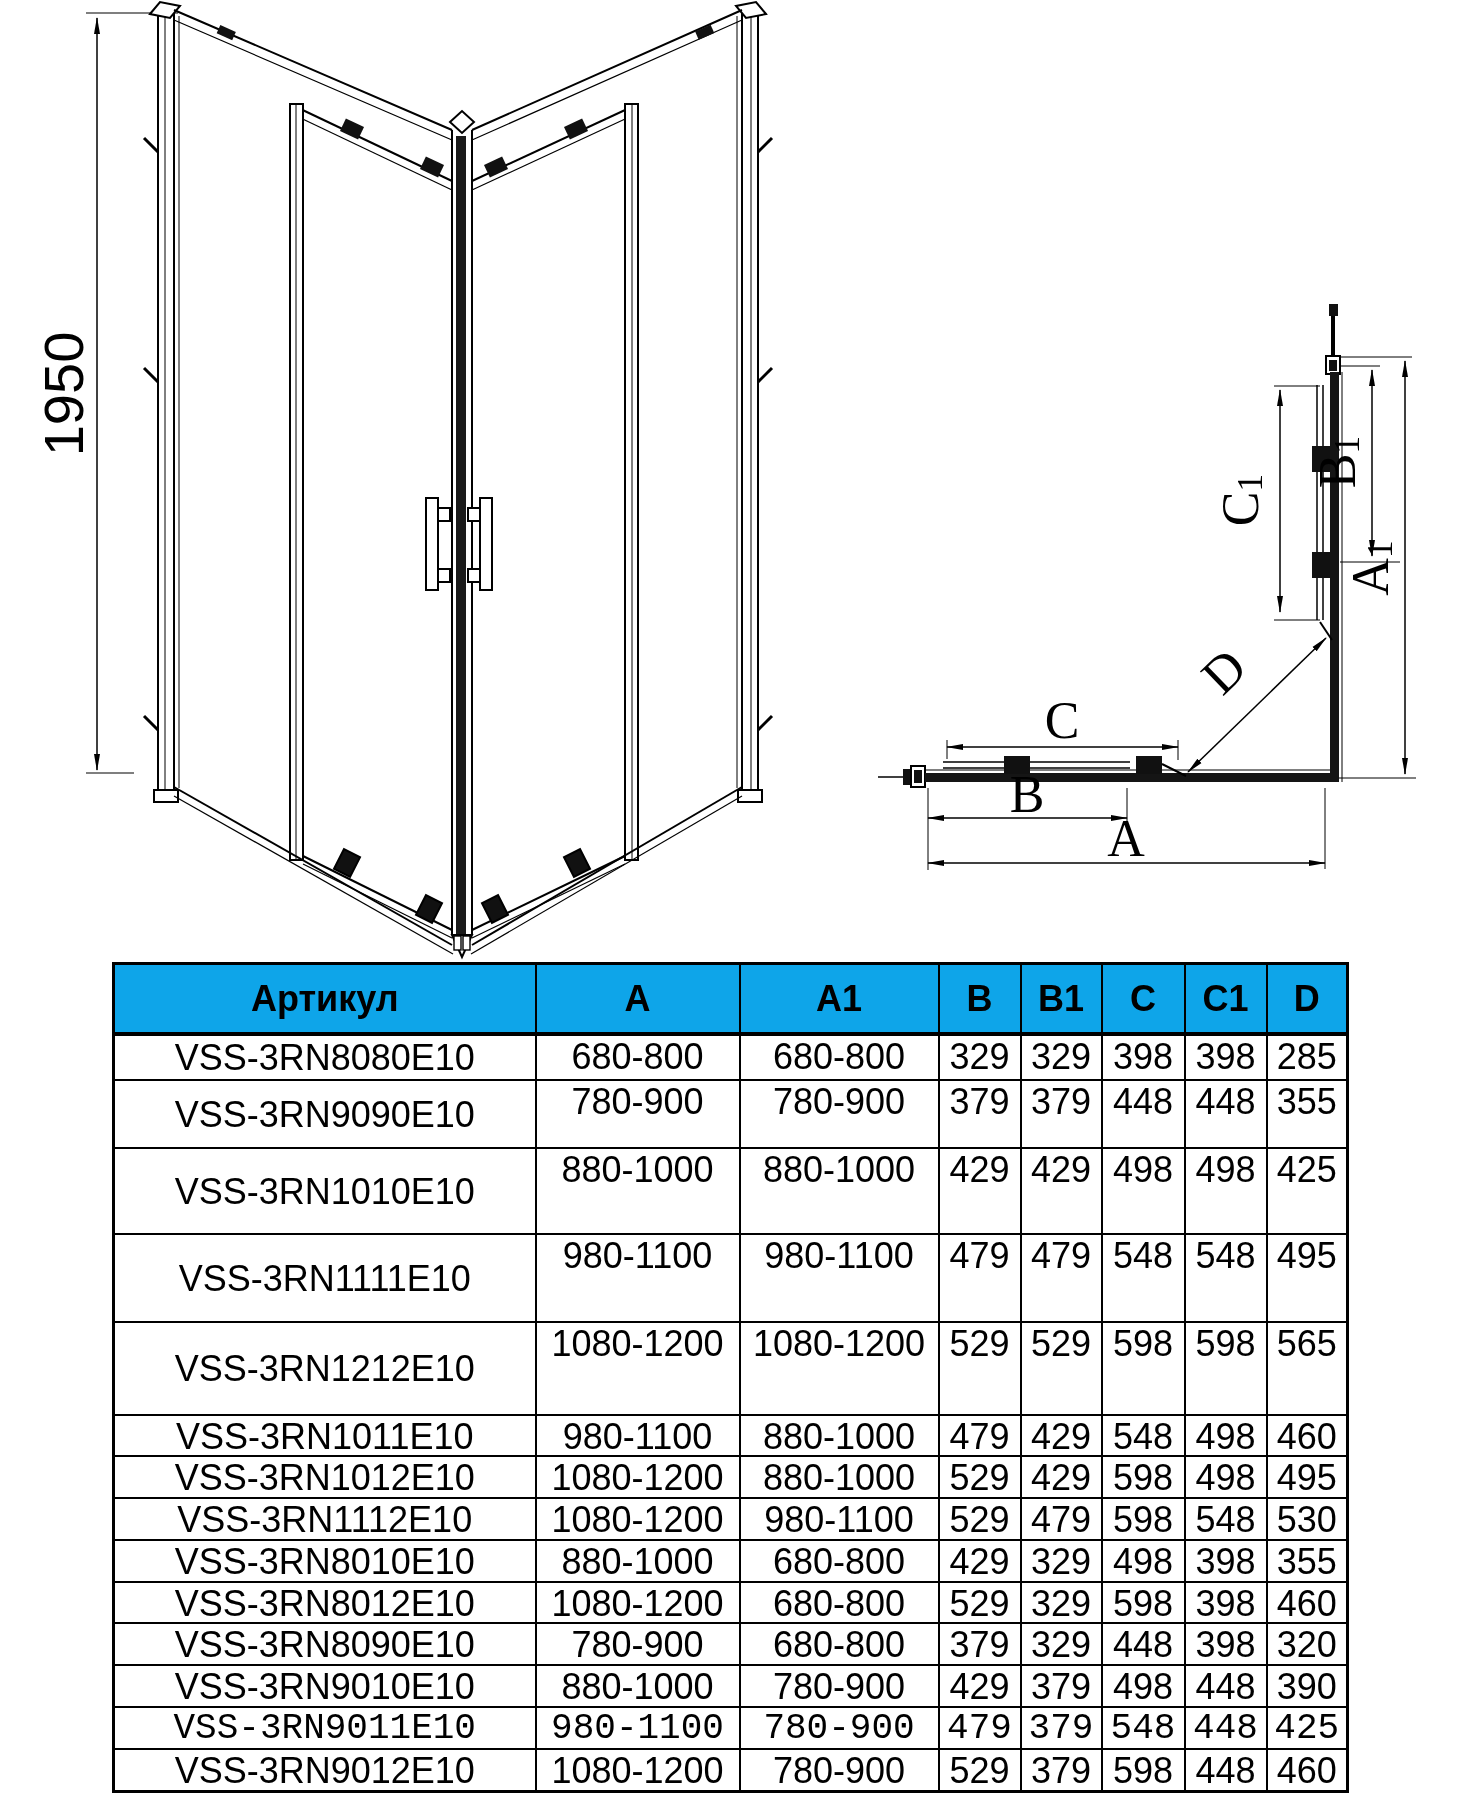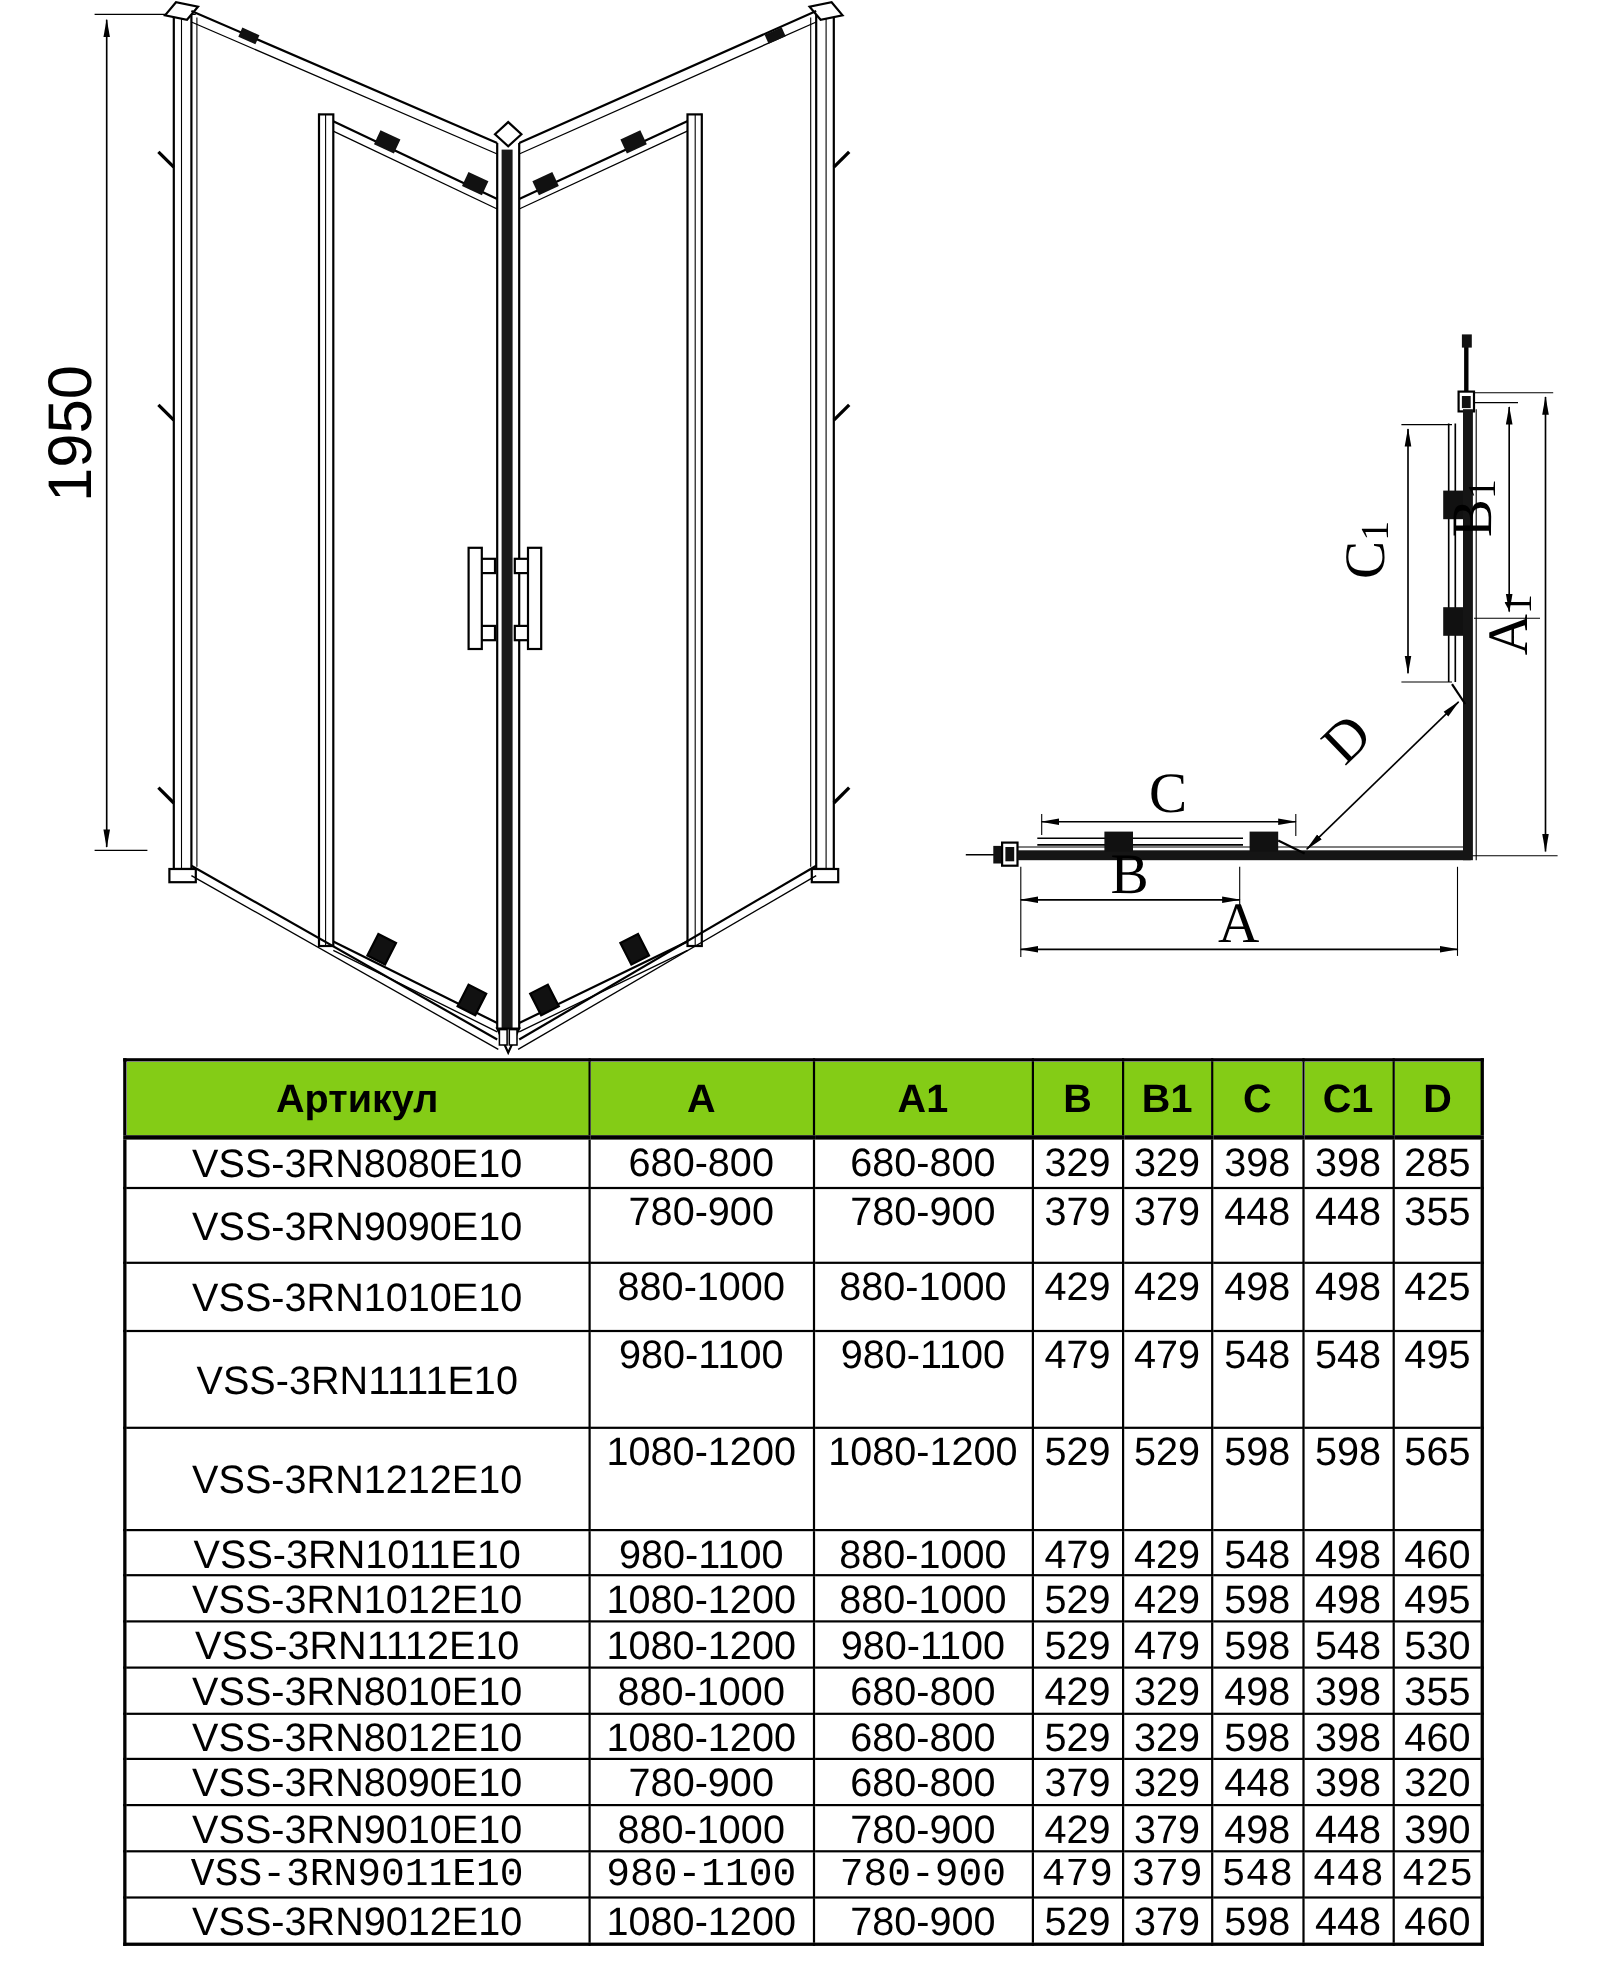--- a/index.html
+++ b/index.html
@@ -17,21 +17,21 @@
     position:absolute;left:112px;top:962px;width:1236px;
     border-collapse:collapse;table-layout:fixed;
     font-size:36px;line-height:1.05;
   }
   table.spec th, table.spec td{
     border:2px solid #000;text-align:center;vertical-align:top;
     padding:2px 2px 0 2px;overflow:hidden;white-space:nowrap;
   }
   table.spec{border:3px solid #000;}
   table.spec thead th{
-    background:#84cc16;font-weight:bold;vertical-align:middle;
+    background:#0ea5e9;font-weight:bold;vertical-align:middle;
     border-bottom:4px solid #000;
   }
   table.spec td.art{vertical-align:middle;}
 </style>
 </head>
 <body>
 
 <div id="drawings">
 <svg width="1469" height="962" viewBox="0 0 1469 962" xmlns="http://www.w3.org/2000/svg">
   <defs>
@@ -264,21 +264,21 @@
       <tr style="height: 68px;">
         <td class="art">VSS-3RN9090E10</td>
         <td>780-900</td>
         <td>780-900</td>
         <td>379</td>
         <td>379</td>
         <td>448</td>
         <td>448</td>
         <td>355</td>
       </tr>
-      <tr style="height: 62px;">
+      <tr style="height: 86px;">
         <td class="art">VSS-3RN1010E10</td>
         <td>880-1000</td>
         <td>880-1000</td>
         <td>429</td>
         <td>429</td>
         <td>498</td>
         <td>498</td>
         <td>425</td>
       </tr>
       <tr style="height: 88px;">

